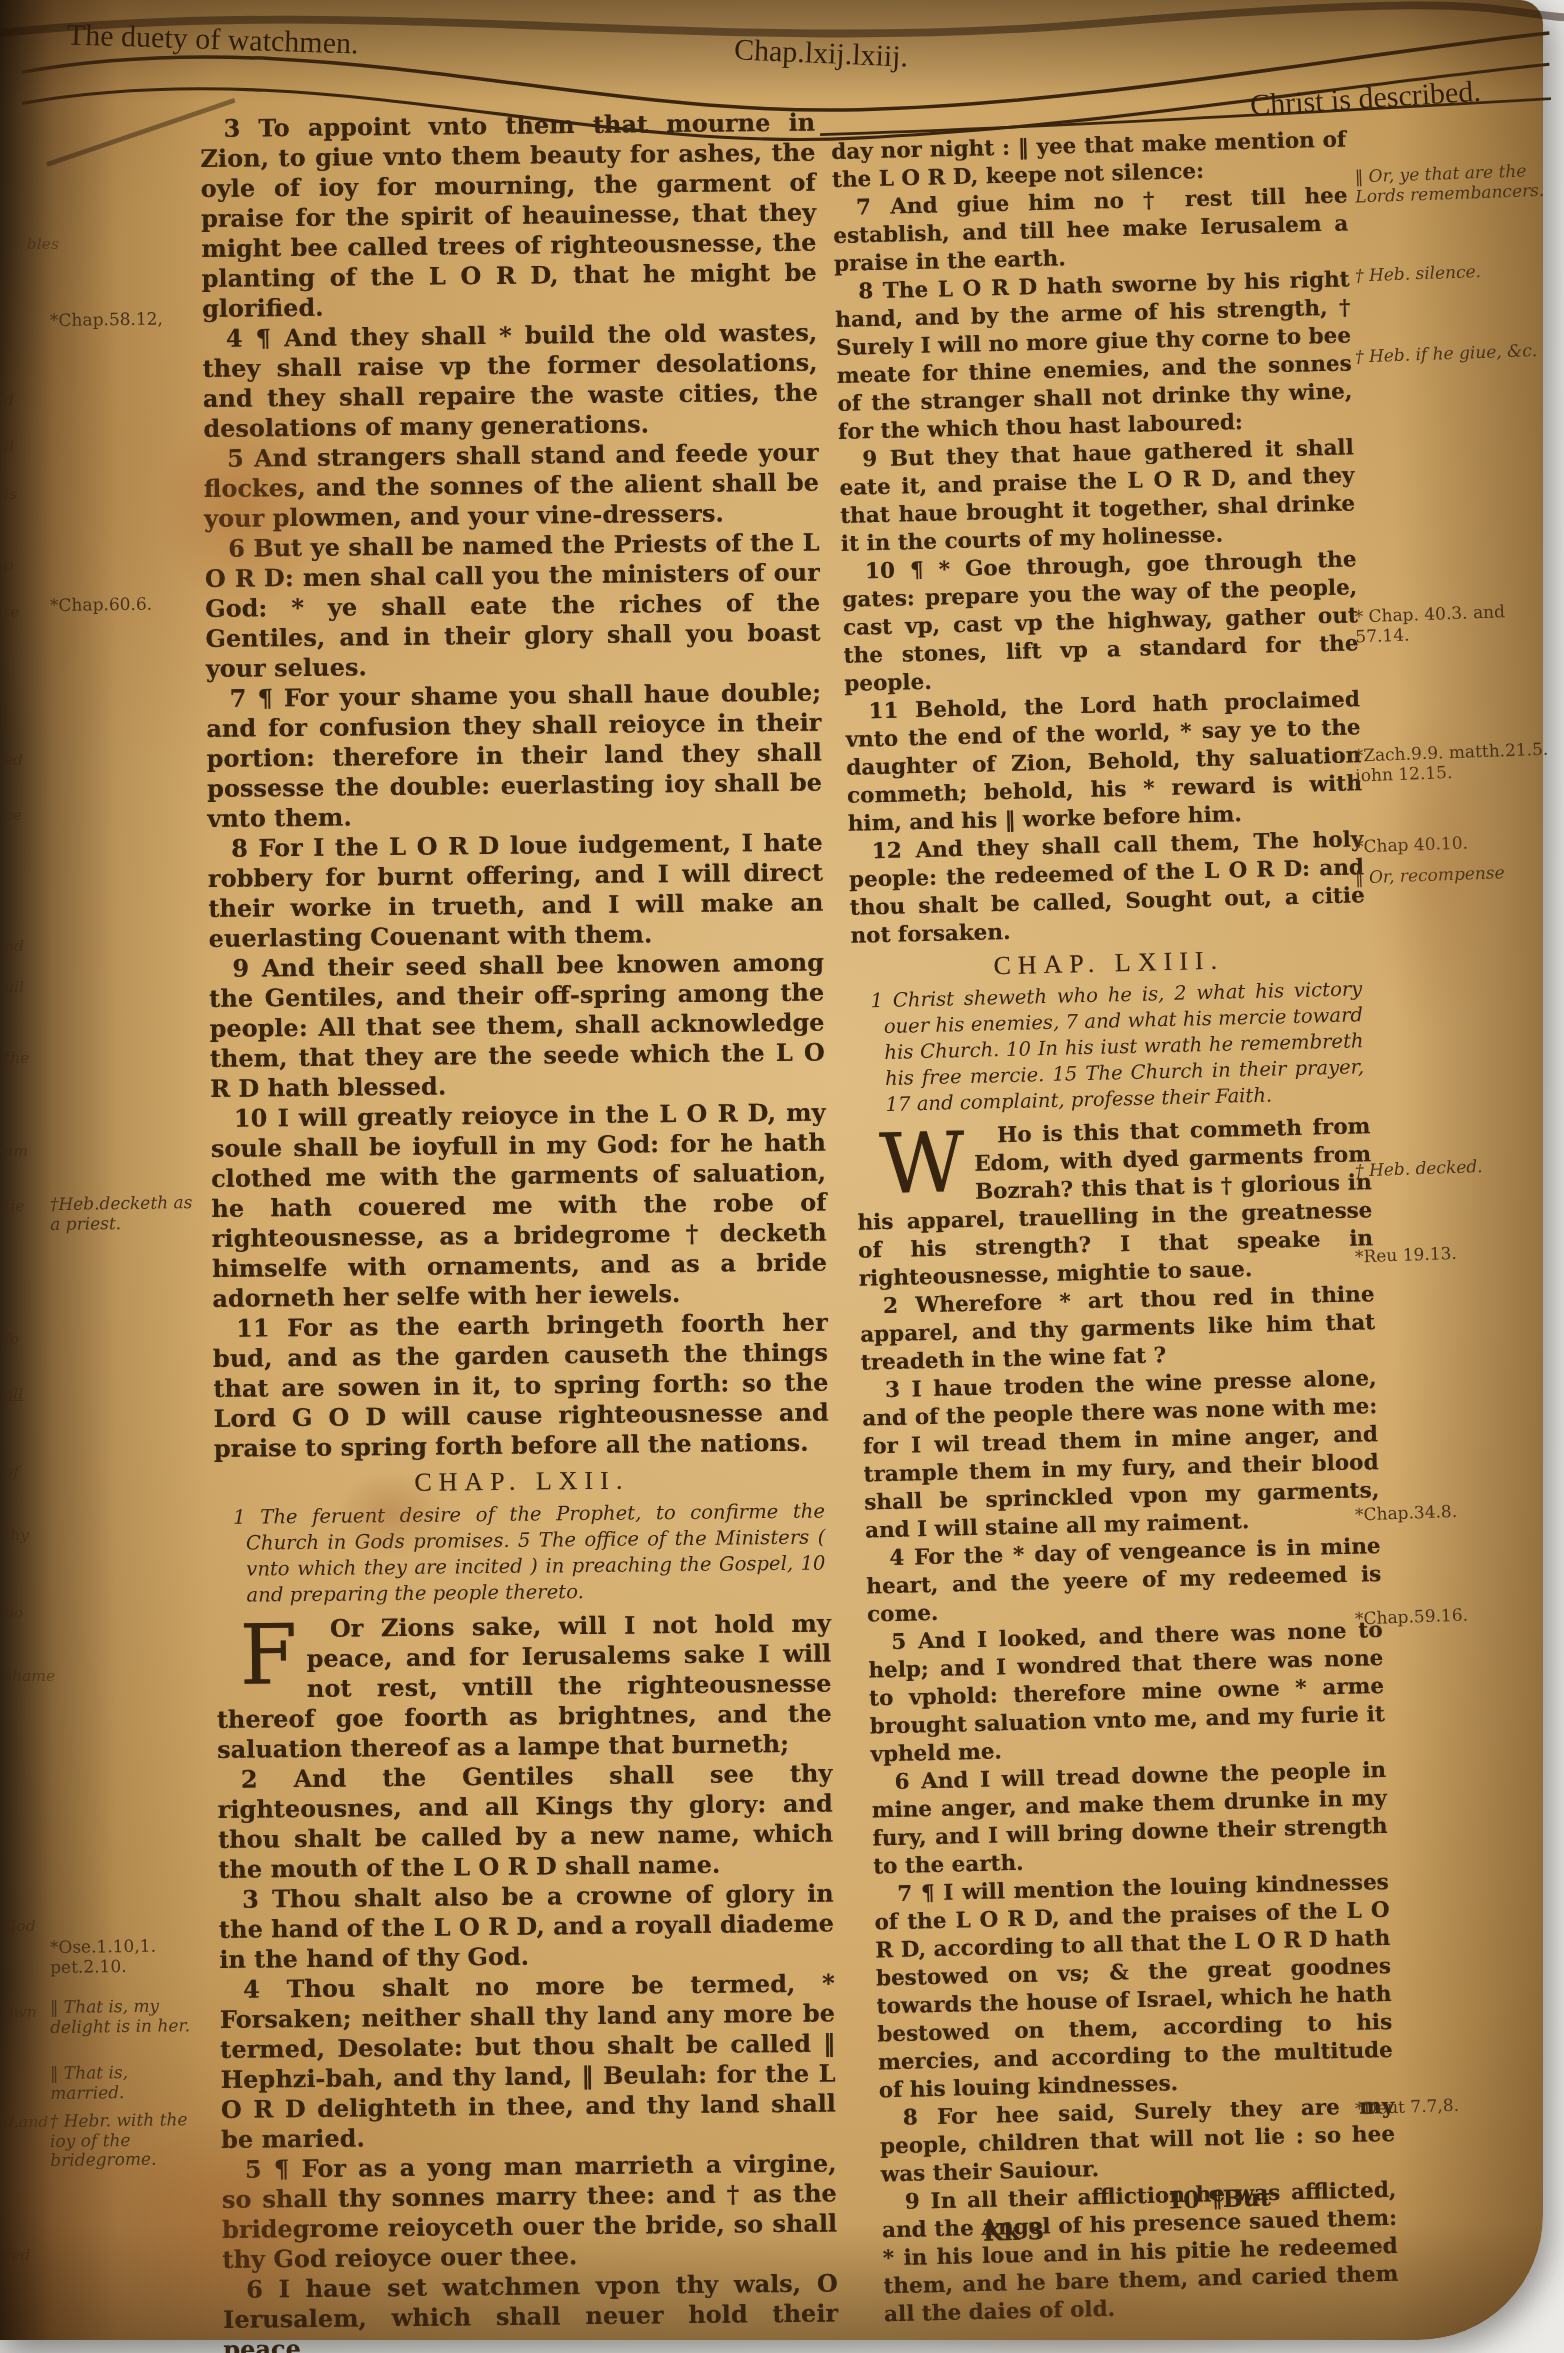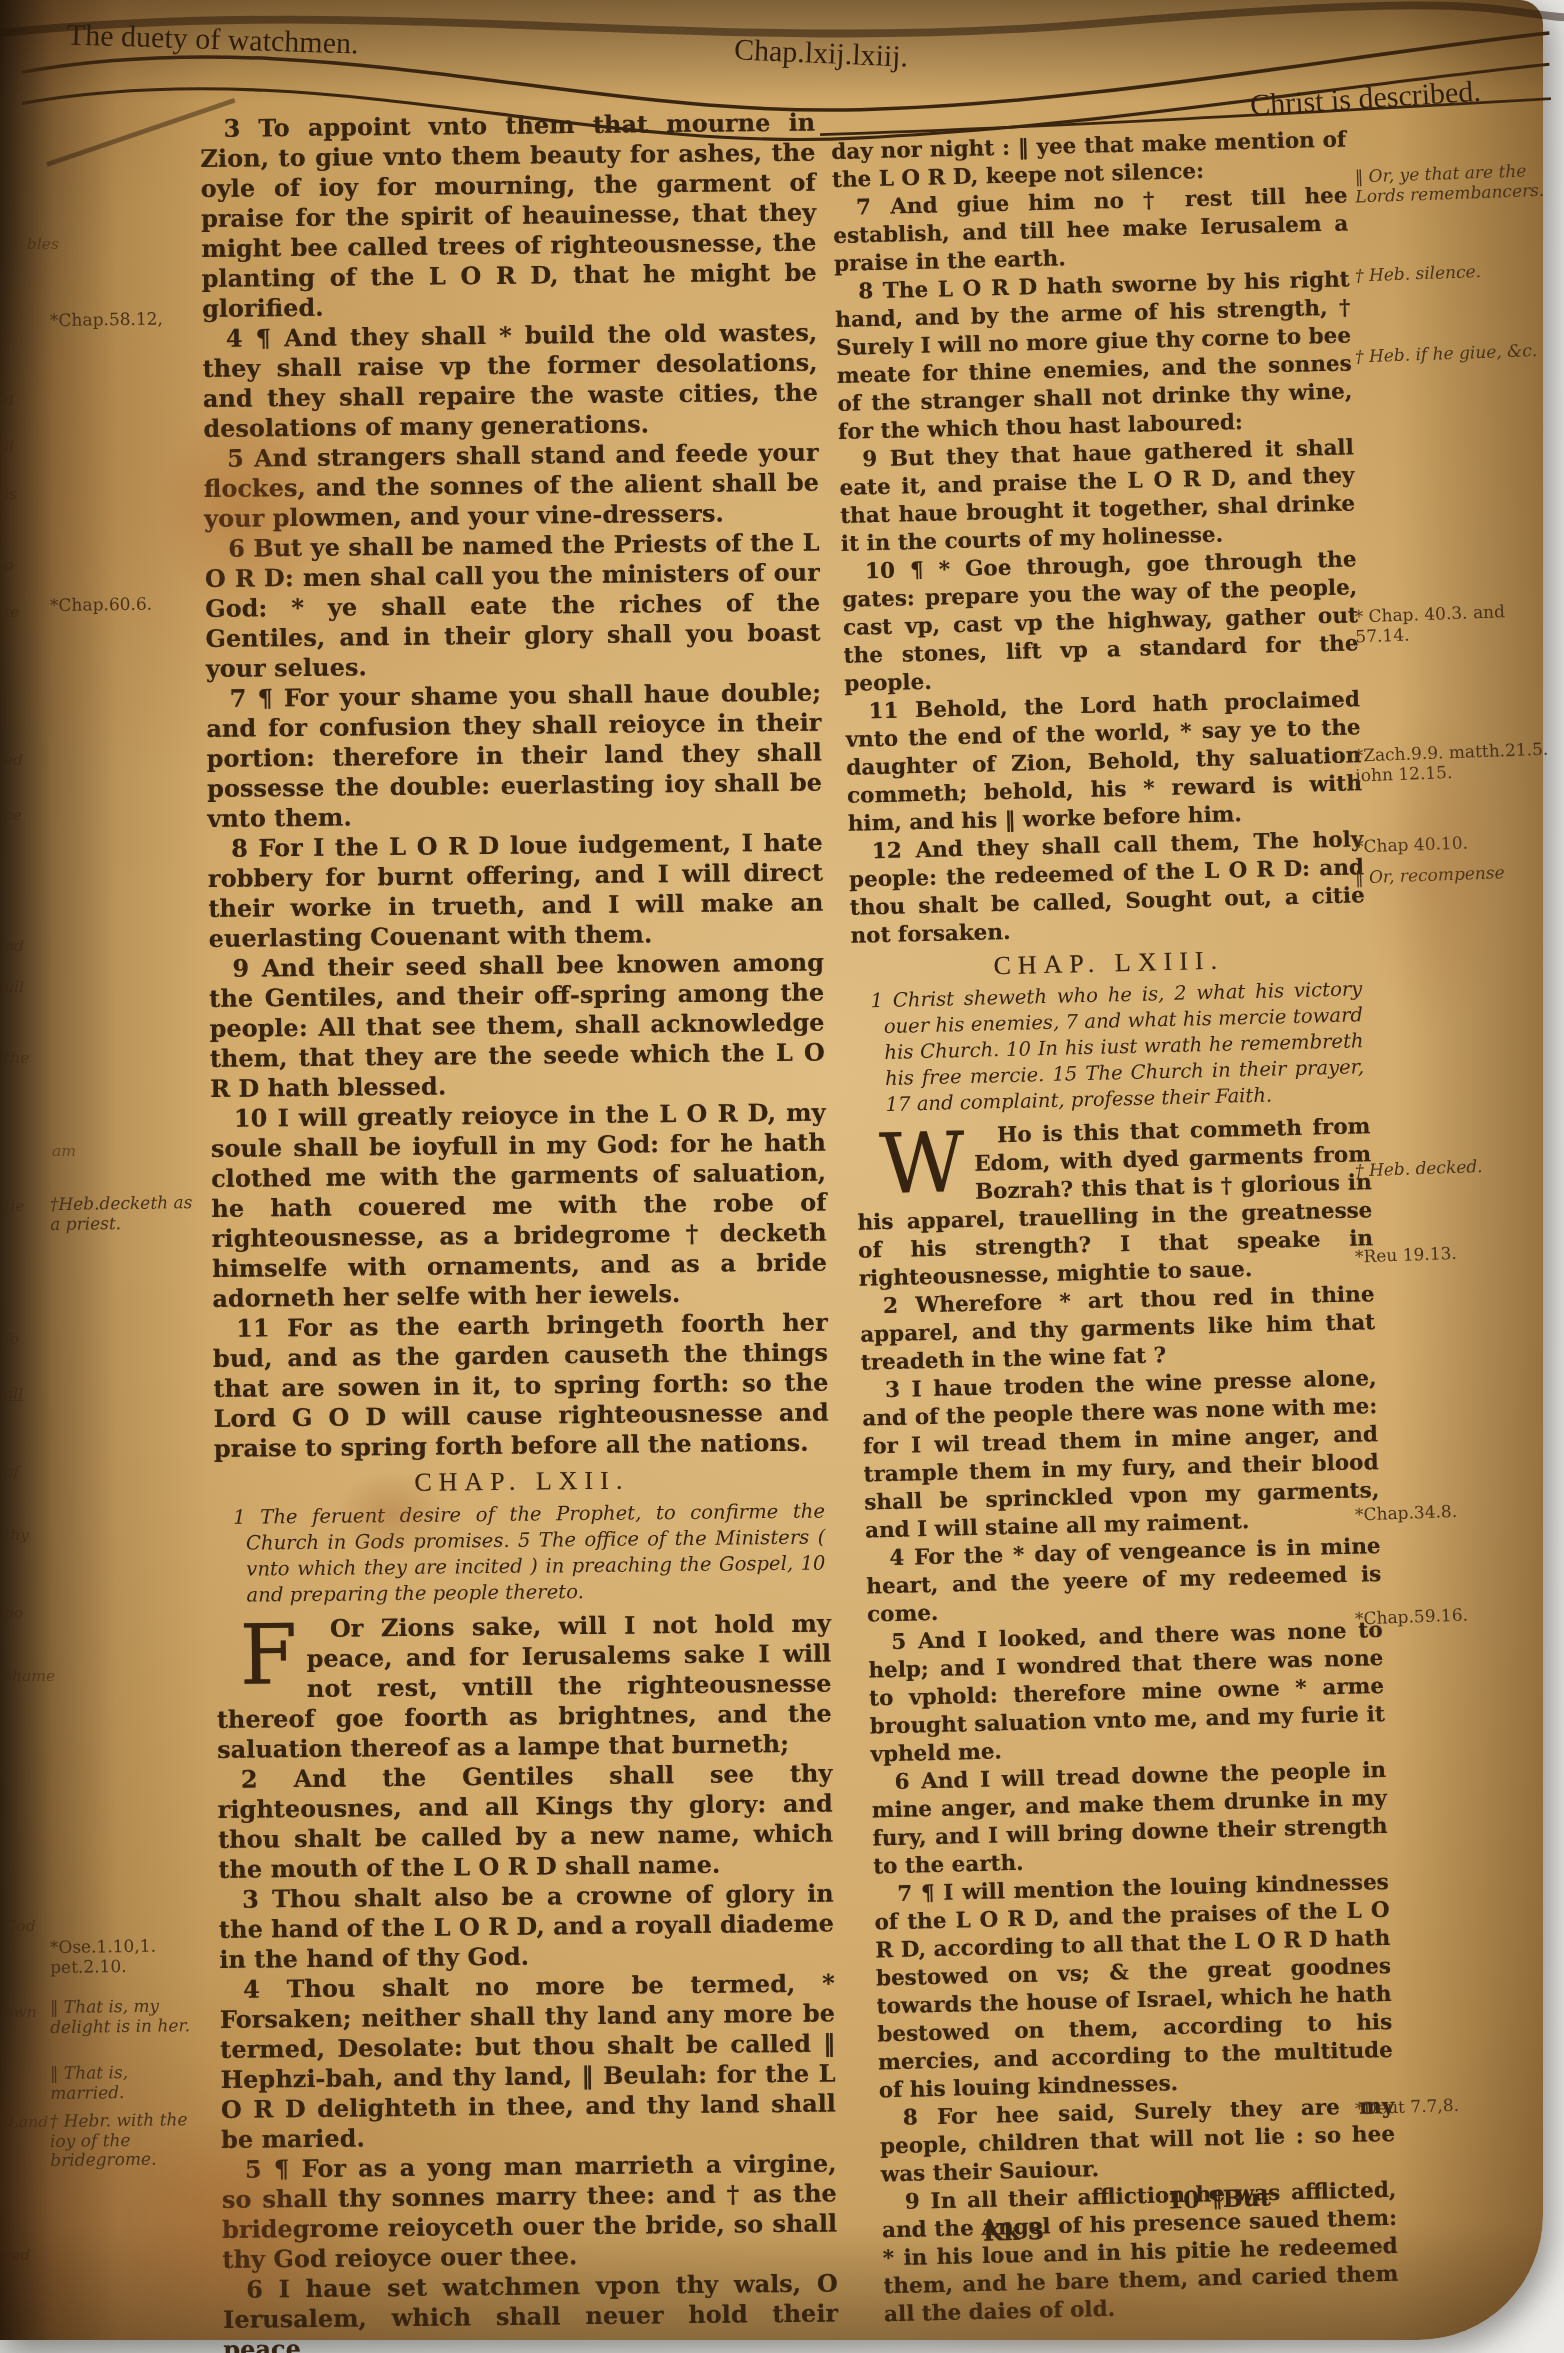--- a/index.html
+++ b/index.html
@@ -141,21 +141,21 @@
       <div class="frag" style="top: 391px;">d</div>
       <div class="frag" style="top: 438px;">ll</div>
       <div class="frag" style="top: 485px;">is</div>
       <div class="frag" style="top: 556px;">o</div>
       <div class="frag" style="top: 603px;">te</div>
       <div class="frag" style="top: 751px;">ed</div>
       <div class="frag" style="top: 806px;">ce</div>
       <div class="frag" style="top: 923px; margin-top: 14px;">nd</div>
       <div class="frag" style="top: 978px;">uil</div>
       <div class="frag" style="top: 1049px;">the</div>
-      <div class="frag" style="top: 1142px; margin-left: 48px;">am</div>
+      <div class="frag" style="top: 1142px;">am</div>
       <div class="frag" style="top: 1197px;">tie</div>
       <div class="frag" style="top: 1330px;">fo</div>
       <div class="frag" style="top: 1385px; text-decoration: underline;">all</div>
       <div class="frag" style="top: 1463px;">of</div>
       <div class="frag" style="top: 1526px;">thy</div>
       <div class="frag" style="top: 1604px;">bo</div>
       <div class="frag" style="top: 1667px;">shame</div>
       <div class="frag" style="top: 1917px;">God</div>
       <div class="frag" style="top: 2003px;">own</div>
       <div class="frag" style="top: 2113px;">d,and</div>

